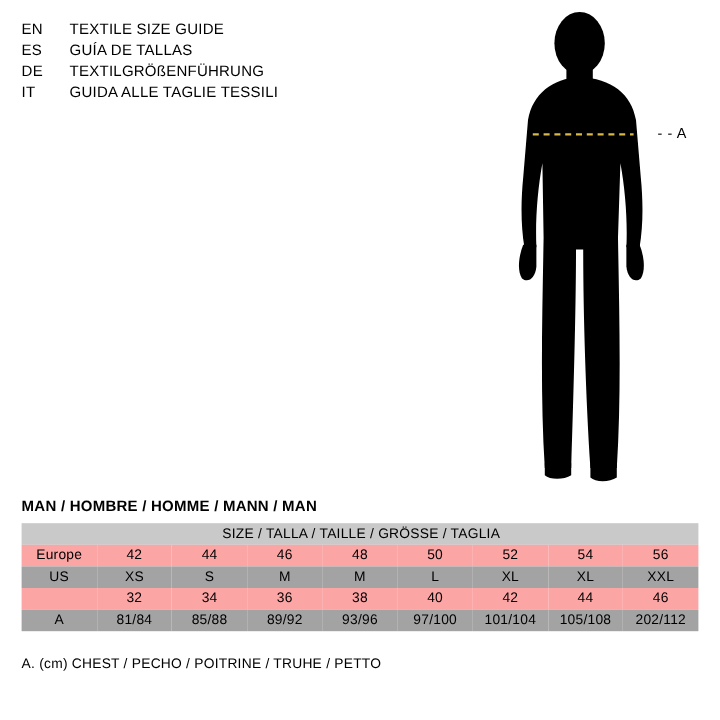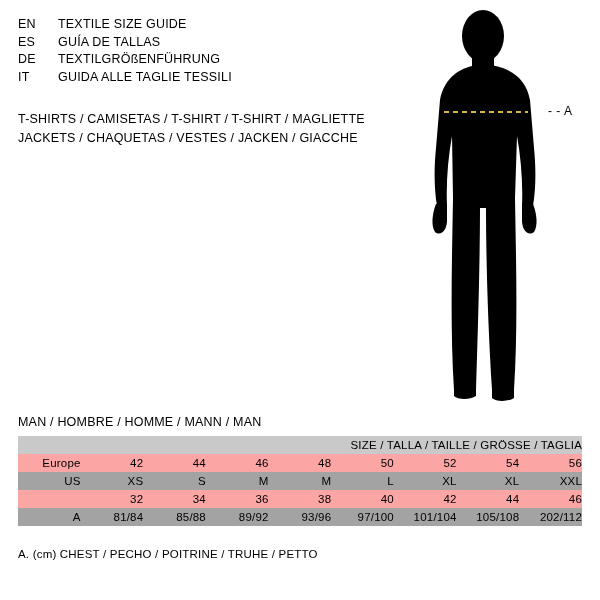--- a/index.html
+++ b/index.html
@@ -77,30 +77,31 @@
   .table-area {
     position: absolute;
     left: 18px;
     top: 415px;
     width: 564px;
   }
   .man-title {
     font-size: 12.5px;
     letter-spacing: 0.2px;
     margin-bottom: 7px;
+    font-weight: bold;
   }
   table.size-table {
     border-collapse: collapse;
     width: 564px;
     font-size: 11.5px;
     table-layout: fixed;
   }
   table.size-table td {
     padding: 3px 0 3px 0;
-    text-align: right;
+    text-align: center;
     letter-spacing: 0.2px;
   }
   tr.head-row {
     background: #c9c9c9;
   }
   tr.head-row td {
     padding-left: 2px;
     font-size: 11.5px;
   }
   tr.shade td {
@@ -136,24 +137,20 @@
     <div class="lang-row">
       <div class="lang-code">DE</div>
       <div class="lang-text">TEXTILGRÖßENFÜHRUNG</div>
     </div>
     <div class="lang-row">
       <div class="lang-code">IT</div>
       <div class="lang-text">GUIDA ALLE TAGLIE TESSILI</div>
     </div>
   </div>
 
-  <div class="garment-block">
-    <div class="garment-line">T-SHIRTS / CAMISETAS / T-SHIRT / T-SHIRT / MAGLIETTE</div>
-    <div class="garment-line">JACKETS / CHAQUETAS / VESTES / JACKEN / GIACCHE</div>
-  </div>
 
   <div class="figure-wrap">
     <svg class="figure-svg" width="200" height="400" viewBox="0 0 200 400">
 
       <ellipse cx="83" cy="28" rx="21" ry="26" fill="#000000"></ellipse>
 
       <rect x="72" y="48" width="22" height="14" fill="#000000"></rect>
 
       <path d="M83 56
                C 60 58, 44 70, 40 92

